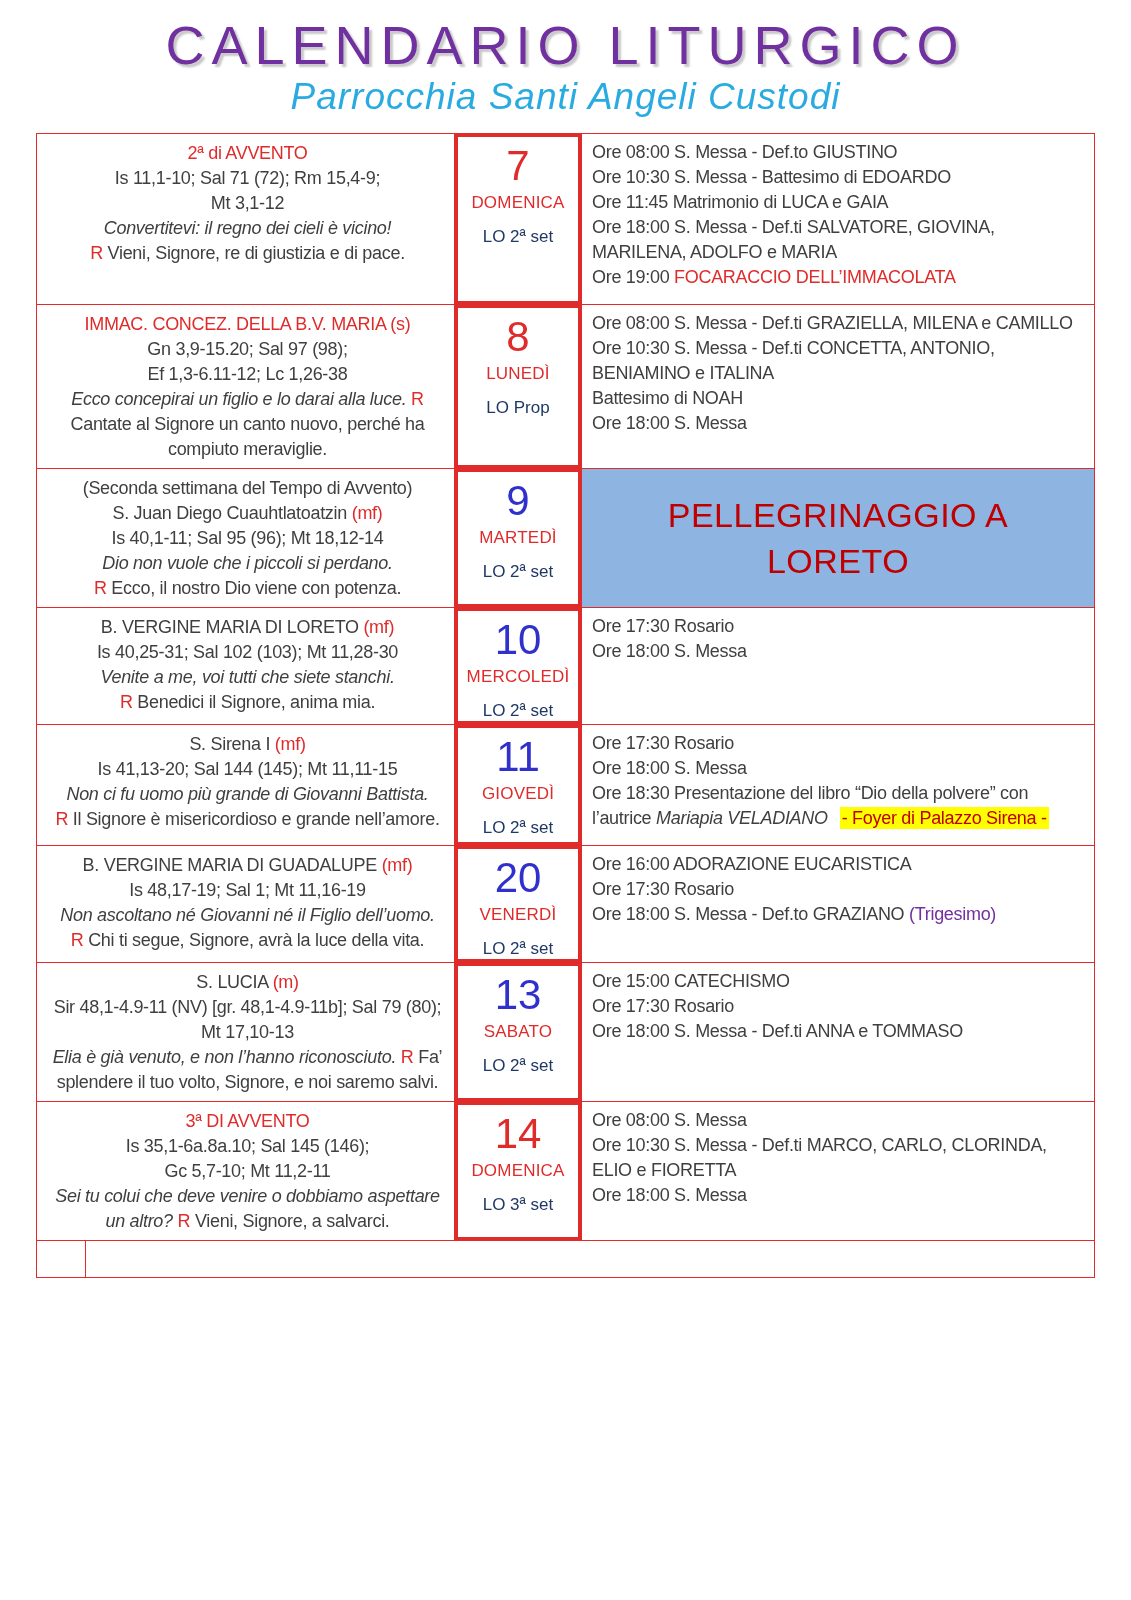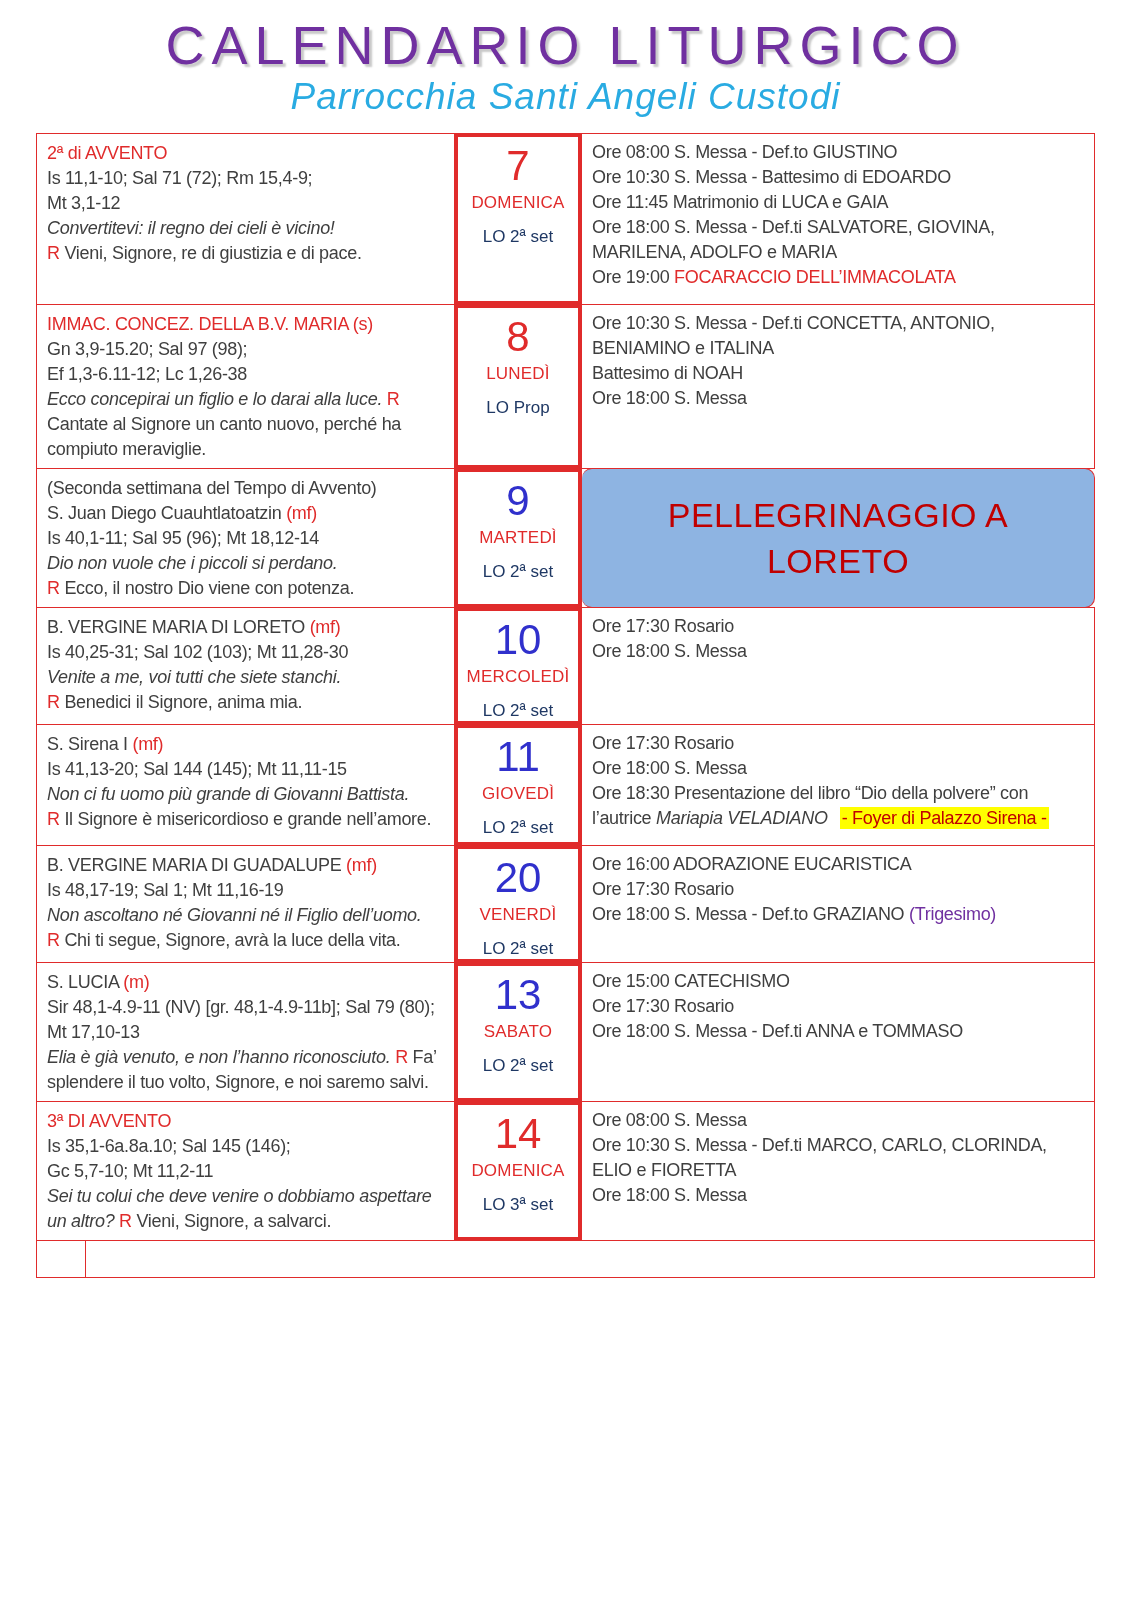--- a/index.html
+++ b/index.html
@@ -27,41 +27,41 @@
   }
   .subtitle{
     font-size:37px; font-style:italic;
     color:var(--cyan); letter-spacing:1px;
   }
   .table{ margin:16px 0 0 36px; width:1059px; }
   .row{ display:flex; margin-top:-1px; align-items:stretch; }
   .cell{ border:1px solid var(--red); }
   .left{
     width:418px; border-right:none; padding:7px 6px 6px 10px;
-    font-size:18px; line-height:25px; letter-spacing:-0.3px;
+    font-size:18px; line-height:25px; letter-spacing:-0.3px;text-align:center;
   }
   .mid{
     width:128px; border:4px solid var(--red); text-align:center;
     padding-top:4px;
   }
   .right{
     flex:1; border-left:none; padding:6px 4px 14px 10px;
     font-size:18px; line-height:25px; letter-spacing:-0.3px;
   }
   .daynum{ font-size:42px; line-height:46px; font-weight:400; margin-top:2px;}
   .daynum.red{ color:var(--red); }
   .daynum.blue{ color:var(--numblue); }
   .weekday{ margin-top:4px; font-size:17px; color:var(--red); letter-spacing:0.2px; }
   .lo{ margin-top:14px; font-size:17px; color:var(--navy); }
   .seg.red{ color:var(--red); }
   .seg.italic{ font-style:italic; }
   .seg.purple{ color:var(--purple); }
   .seg.highlight{ background:var(--hlyellow); color:var(--darkred); margin-left:12px; padding:1px 2px; }
   .bannercell{ background:var(--bannerbg); display:flex; flex-direction:column;
-    justify-content:center; align-items:center; padding:0;border-radius:10px; }
+    justify-content:center; align-items:center; padding:0; }
   .bannerline{ color:var(--darkred); font-size:34px; line-height:46px; letter-spacing:0.5px; }
   .footer-row{ height:38px; }
   .fsmall{ width:50px; border-right:1px solid var(--red); }
   .flarge{ flex:1; border-left:none; }
 </style>
 </head>
 <body>
 
 <div class="header">
   <div class="title">CALENDARIO LITURGICO</div>
@@ -96,20 +96,21 @@
         <div class="par"><span class="seg plain">Gn 3,9-15.20; Sal 97 (98);</span></div>
         <div class="par"><span class="seg plain">Ef 1,3-6.11-12; Lc 1,26-38</span></div>
         <div class="par"><span class="seg italic">Ecco concepirai un figlio e lo darai alla luce.</span><span class="seg red"> R</span><span class="seg plain"> Cantate al Signore un canto nuovo, perché ha compiuto meraviglie.</span></div>
       </div>
       <div class="cell mid">
         <div class="daynum red">8</div>
         <div class="weekday">LUNEDÌ</div>
         <div class="lo">LO Prop</div>
       </div>
       <div class="cell right">
+        <div class="par"><span class="seg plain">Ore 08:00 S. Messa - Def.ti GRAZIELLA, MILENA e CAMILLO</span></div>
         <div class="par"><span class="seg plain">Ore 10:30 S. Messa - Def.ti CONCETTA, ANTONIO, BENIAMINO  e ITALINA</span></div>
         <div class="par"><span class="seg plain">Battesimo di NOAH</span></div>
         <div class="par"><span class="seg plain">Ore 18:00 S. Messa</span></div>
       </div>
     </div>
     <div class="row">
       <div class="cell left">
         <div class="par"><span class="seg plain">(Seconda settimana del Tempo di Avvento)</span></div>
         <div class="par"><span class="seg plain">S. Juan Diego Cuauhtlatoatzin </span><span class="seg red">(mf)</span></div>
         <div class="par"><span class="seg plain">Is 40,1-11; Sal 95 (96); Mt 18,12-14</span></div>

